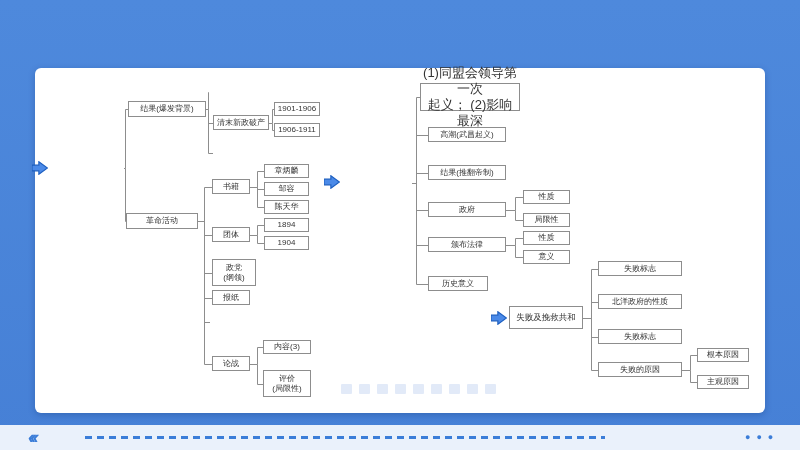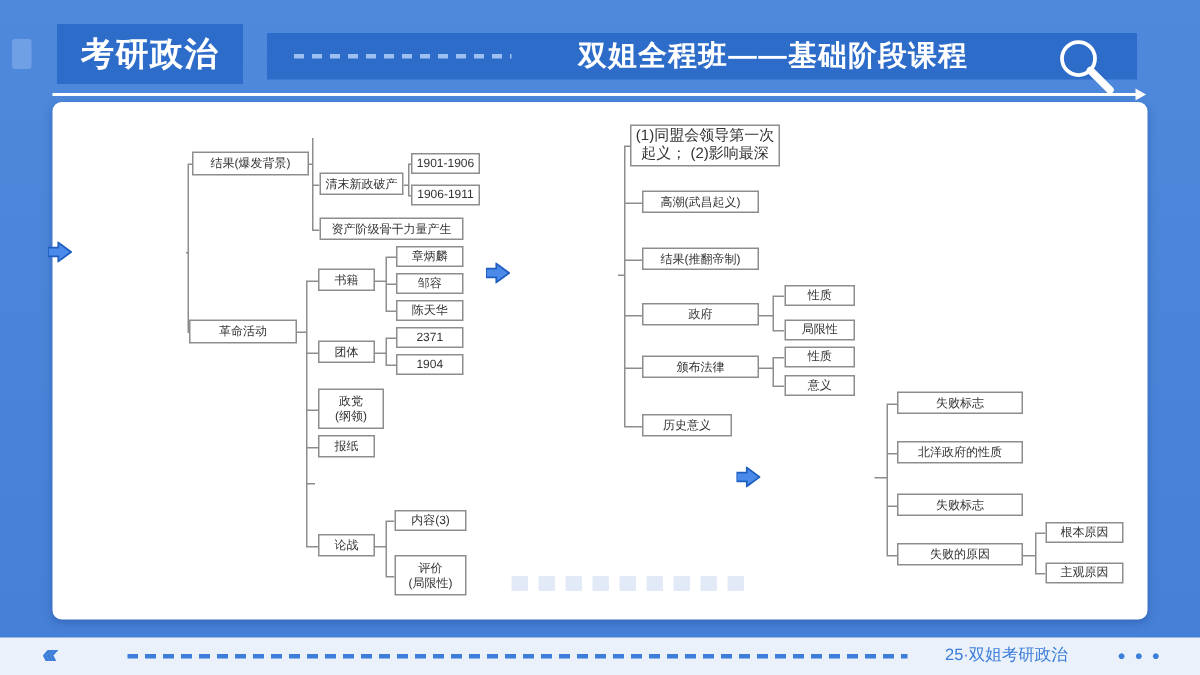--- a/index.html
+++ b/index.html
@@ -17,54 +17,38 @@
   .bar-title { position:absolute; left:0; right:0; top:0; height:31px; padding-left:95px; text-align:center; line-height:31px; color:#fff; font-size:19px; font-weight:bold; letter-spacing:1px; }
   .magnifier { position:absolute; left:700px; top:22px; width:48px; height:44px; }
   .header-line { position:absolute; left:35px; top:62px; width:724px; height:2px; background:#fff; }
   .header-line-tip { position:absolute; left:757px; top:59px; width:0; height:0; border-left:7px solid #fff; border-top:4px solid transparent; border-bottom:4px solid transparent; }
 
   
   .canvas { position:absolute; left:35px; top:68px; width:730px; height:345px; background:#fff; border-radius:6px; box-shadow:0 2px 6px rgba(20,60,130,.35); }
   #connectors { position:absolute; left:0; top:0; width:730px; height:345px; }
   .node { position:absolute; background:#fff; border:1px solid #8d8d8d; display:flex; align-items:center; justify-content:center; text-align:center; font-size:8px; line-height:1.25; color:#333; white-space:pre-line; padding:1px 2px; }
   .node.big { font-size:8.5px; }
-  .node.tiny { font-size:10px; }
+  .node.tiny { font-size:13px; }
   .ptr { position:absolute; width:16px; height:14px; }
   .wm { position:absolute; left:306px; top:316px; display:flex; gap:7px; }
   .wm div { width:11px; height:10px; background:#e2eaf8; border-radius:1px; }
 
   
   .footer { position:absolute; left:0; top:425px; width:800px; height:25px; background:#eaf1fb; display:flex; align-items:center; }
   .chevrons { position:absolute; left:28px; top:1px; color:#3b7dd8; font-size:19px; font-weight:bold; letter-spacing:-4px; font-style:italic; }
   .foot-dashes { position:absolute; left:85px; top:11px; width:520px; height:3px;
     background:repeating-linear-gradient(90deg,#3b7dd8 0 7px,transparent 7px 12px); }
   .foot-label { position:absolute; left:630px; top:0; height:25px; line-height:25px; color:#3b7dd8; font-size:11px; }
   .foot-dots { position:absolute; left:745px; top:0; height:25px; line-height:25px; color:#3b7dd8; font-size:9px; letter-spacing:6px; }
 </style>
 </head>
 <body>
 
 <div class="slide">
 
-  <div class="header">
-    <div class="accent-square"></div>
-    <div class="badge">考研政治</div>
-    <div class="title-bar">
-      <div class="bar-dashes"></div>
-      <div class="bar-title">双姐全程班——基础阶段课程</div>
-    </div>
-    <div class="magnifier">
-      <svg width="48" height="44" viewBox="0 0 48 44">
-        <circle cx="19" cy="17" r="11" fill="none" stroke="#fff" stroke-width="2.5"></circle>
-        <line x1="27" y1="25" x2="40" y2="38" stroke="#fff" stroke-width="5" stroke-linecap="round"></line>
-      </svg>
-    </div>
-    <div class="header-line"></div>
-    <div class="header-line-tip"></div>
-  </div>
 
   <div class="canvas">
     <svg id="connectors">
       <path id="cpath" fill="none" stroke="#8d8d8d" stroke-width="1" d="M89,100.5 H90.5 M90.5,100.5 V41.5 H93 M90.5,100.5 V153.5 H91 M171,41.5 H173.5 M173.5,41.5 V24.5 H174 M173.5,41.5 V55.5 H178 M173.5,41.5 V85.5 H178 M234,55.5 H237.5 M237.5,55.5 V41.5 H239 M237.5,55.5 V62.5 H239 M163,153.5 H169.5 M169.5,153.5 V119.5 H177 M169.5,153.5 V167.5 H177 M169.5,153.5 V205.5 H177 M169.5,153.5 V230.5 H177 M169.5,153.5 V254.5 H175 M169.5,153.5 V296.5 H177 M215,119.5 H222.5 M222.5,119.5 V103.5 H229 M222.5,119.5 V121.5 H229 M222.5,119.5 V139.5 H229 M215,167.5 H222.5 M222.5,167.5 V157.5 H229 M222.5,167.5 V175.5 H229 M215,296.5 H222.5 M222.5,296.5 V279.5 H228 M222.5,296.5 V316.5 H228 M377,115.5 H381.5 M381.5,115.5 V29.5 H385 M381.5,115.5 V67.5 H393 M381.5,115.5 V105.5 H393 M381.5,115.5 V142.5 H393 M381.5,115.5 V177.5 H393 M381.5,115.5 V216.5 H393 M471,142.5 H480.5 M480.5,142.5 V129.5 H488 M480.5,142.5 V152.5 H488 M471,177.5 H480.5 M480.5,177.5 V170.5 H488 M480.5,177.5 V189.5 H488 M548,250.5 H556.5 M556.5,250.5 V201.5 H563 M556.5,250.5 V234.5 H563 M556.5,250.5 V269.5 H563 M556.5,250.5 V302.5 H563 M647,302.5 H655.5 M655.5,302.5 V287.5 H662 M655.5,302.5 V314.5 H662 "></path>
     </svg>
 
     <span class="ptr" style="left:-3px;top:93px">
       <svg width="16" height="14" viewBox="0 0 14 12">
           <path d="M0 3.5 H6 V0.5 L13.5 6 L6 11.5 V8.5 H0 Z" fill="#4b8ae8" stroke="#1d5fc0"></path>
         </svg>
@@ -77,28 +61,27 @@
     <span class="ptr" style="left:456px;top:243px">
       <svg width="16" height="14" viewBox="0 0 14 12">
           <path d="M0 3.5 H6 V0.5 L13.5 6 L6 11.5 V8.5 H0 Z" fill="#4b8ae8" stroke="#1d5fc0"></path>
         </svg>
     </span>
 
     <div class="node" id="bgA" style="left:93px;top:33px;width:78px;height:16px">结果(爆发背景)</div>
     <div class="node" id="a2" style="left:178px;top:47px;width:56px;height:15px">清末新政破产</div>
     <div class="node" id="a2x" style="left:239px;top:34px;width:46px;height:14px">1901-1906</div>
     <div class="node" id="a2y" style="left:239px;top:55px;width:46px;height:14px">1906-1911</div>
-    <div class="node" id="a3" style="left:178px;top:77px;width:96px;height:15px">资产阶级骨干力量产生</div>
     <div class="node" id="actB" style="left:91px;top:145px;width:72px;height:16px">革命活动</div>
     <div class="node" id="b1" style="left:177px;top:111px;width:38px;height:15px">书籍</div>
     <div class="node" id="b1a" style="left:229px;top:96px;width:45px;height:14px">章炳麟</div>
     <div class="node" id="b1b" style="left:229px;top:114px;width:45px;height:14px">邹容</div>
     <div class="node" id="b1c" style="left:229px;top:132px;width:45px;height:14px">陈天华</div>
     <div class="node" id="b2" style="left:177px;top:159px;width:38px;height:15px">团体</div>
-    <div class="node" id="b2a" style="left:229px;top:150px;width:45px;height:14px">2371</div>
+    <div class="node" id="b2a" style="left:229px;top:150px;width:45px;height:14px">1894</div>
     <div class="node" id="b2b" style="left:229px;top:168px;width:45px;height:14px">1904</div>
     <div class="node" id="b3" style="left:177px;top:191px;width:44px;height:27px">政党
 (纲领)</div>
     <div class="node" id="b4" style="left:177px;top:222px;width:38px;height:15px">报纸</div>
     <div class="node" id="b6" style="left:177px;top:288px;width:38px;height:15px">论战</div>
     <div class="node" id="b6a" style="left:228px;top:272px;width:48px;height:14px">内容(3)</div>
     <div class="node" id="b6b" style="left:228px;top:302px;width:48px;height:27px">评价
 (局限性)</div>
 
     <div class="node tiny" id="m1" style="left:385px;top:15px;width:100px;height:28px">(1)同盟会领导第一次
@@ -106,20 +89,21 @@
     <div class="node" id="m2" style="left:393px;top:59px;width:78px;height:15px">高潮(武昌起义)</div>
     <div class="node" id="m3" style="left:393px;top:97px;width:78px;height:15px">结果(推翻帝制)</div>
     <div class="node" id="m4" style="left:393px;top:134px;width:78px;height:15px">政府</div>
     <div class="node" id="m4a" style="left:488px;top:122px;width:47px;height:14px">性质</div>
     <div class="node" id="m4b" style="left:488px;top:145px;width:47px;height:14px">局限性</div>
     <div class="node" id="m5" style="left:393px;top:169px;width:78px;height:15px">颁布法律</div>
     <div class="node" id="m5a" style="left:488px;top:163px;width:47px;height:14px">性质</div>
     <div class="node" id="m5b" style="left:488px;top:182px;width:47px;height:14px">意义</div>
     <div class="node" id="m6" style="left:393px;top:208px;width:60px;height:15px">历史意义</div>
 
+    <div class="node big" id="root3" style="left:474px;top:238px;width:74px;height:23px">失败及挽救共和</div>
     <div class="node" id="f1" style="left:563px;top:193px;width:84px;height:15px">失败标志</div>
     <div class="node" id="f2" style="left:563px;top:226px;width:84px;height:15px">北洋政府的性质</div>
     <div class="node" id="f3" style="left:563px;top:261px;width:84px;height:15px">失败标志</div>
     <div class="node" id="f4" style="left:563px;top:294px;width:84px;height:15px">失败的原因</div>
     <div class="node" id="f4a" style="left:662px;top:280px;width:52px;height:14px">根本原因</div>
     <div class="node" id="f4b" style="left:662px;top:307px;width:52px;height:14px">主观原因</div>
 
     <div class="wm">
       <div></div>
         <div></div>
@@ -129,17 +113,16 @@
         <div></div>
         <div></div>
         <div></div>
         <div></div>
     </div>
   </div>
 
   <div class="footer">
     <div class="chevrons">‹‹‹</div>
     <div class="foot-dashes"></div>
-    <div class="foot-label">25·双姐考研政治</div>
     <div class="foot-dots">●●●</div>
   </div>
 
 </div>
 
 </body></html>

